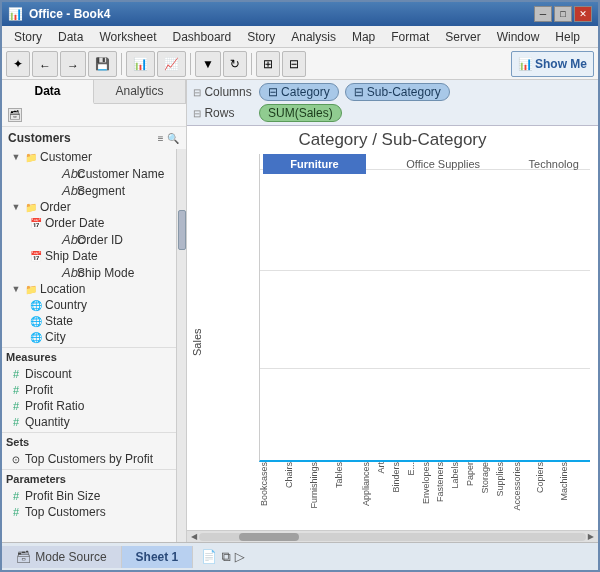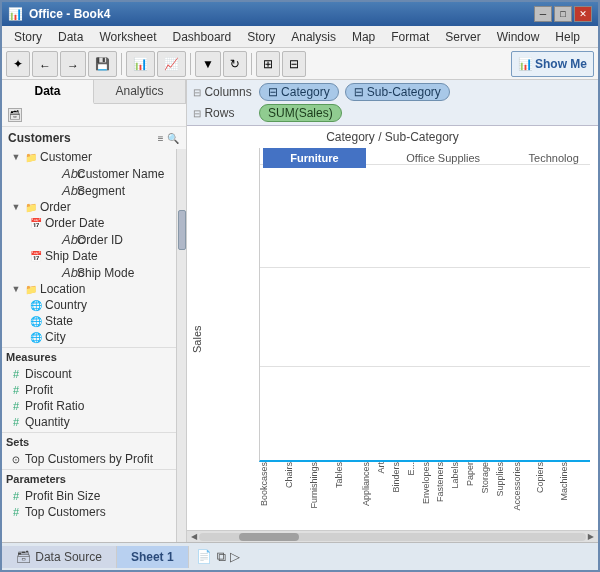--- a/index.html
+++ b/index.html
@@ -60,21 +60,21 @@
     .shelf-row { display: flex; align-items: center; gap: 6px; margin-bottom: 3px; }
     .shelf-row:last-child { margin-bottom: 0; }
     .shelf-label { font-size: 11px; color: #444; display: flex; align-items: center; gap: 3px; min-width: 60px; }
     .shelf-icon { font-size: 10px; color: #888; }
     .pill { background: #a8c8e8; border: 1px solid #7090b0; border-radius: 10px; padding: 1px 8px; font-size: 11px; color: #1a3a5a; display: flex; align-items: center; gap: 3px; }
     .pill.green { background: #90cc90; border-color: #5a9a5a; color: #1a3a1a; }
     .pill.blue { background: #a8c8e8; }
 
     
     .chart-container { flex: 1; position: relative; overflow: hidden; display: flex; flex-direction: column; }
-    .chart-title { text-align: center; font-size: 12px; color: #444; padding: 4px; }
+    .chart-title { text-align: center; font-size: 17px; color: #444; padding: 4px; }
     .chart-main { flex: 1; display: flex; position: relative; }
     .y-axis-label { writing-mode: vertical-rl; transform: rotate(180deg); font-size: 11px; color: #444; padding: 4px; display: flex; align-items: center; justify-content: center; }
     .chart-area { flex: 1; display: flex; flex-direction: column; position: relative; padding-right: 8px; }
 
     
     .h-scrollbar { height: 12px; background: #e0e0e0; border-top: 1px solid #ccc; display: flex; align-items: center; padding: 0 2px; }
     .scroll-track { flex: 1; height: 8px; background: #d0d0d0; border-radius: 4px; position: relative; }
     .scroll-thumb { width: 60px; height: 8px; background: #a0a0a0; border-radius: 4px; position: absolute; left: 40px; }
     .scroll-arrow { font-size: 8px; color: #666; cursor: pointer; padding: 0 2px; }
 
@@ -396,21 +396,21 @@
           </div>
           <span class="scroll-arrow">▶</span>
         </div>
       </div>
     </div>
   </div>
 
   <div class="bottom-bar">
     <div class="bottom-tab datasource">
       <span>🗃</span>
-      <span>Data Source</span>
+      <span>Mode Source</span>
     </div>
     <div class="bottom-tab sheet">
       <span>Sheet 1</span>
     </div>
     <div class="bottom-icons">
       <span class="bottom-icon">📄</span>
       <span class="bottom-icon">⧉</span>
       <span class="bottom-icon">▷</span>
     </div>
   </div>

